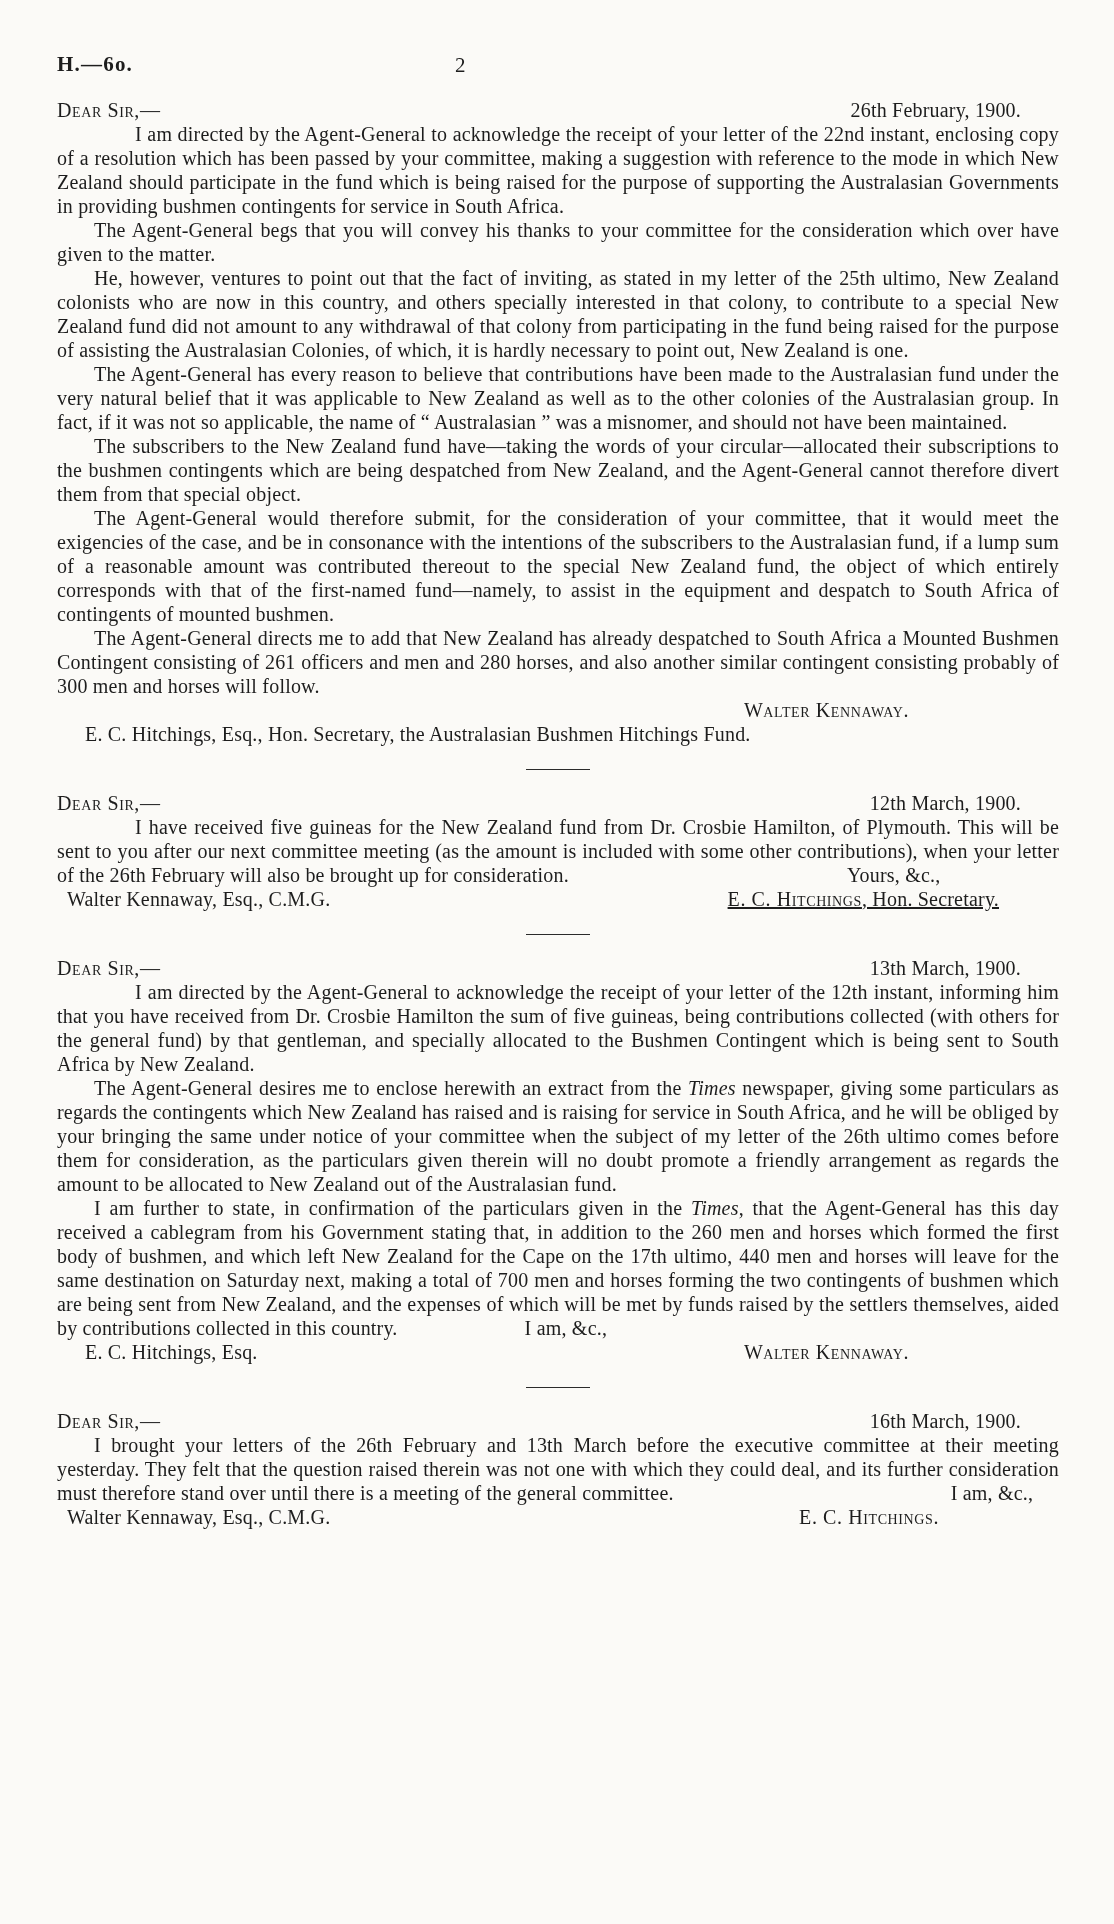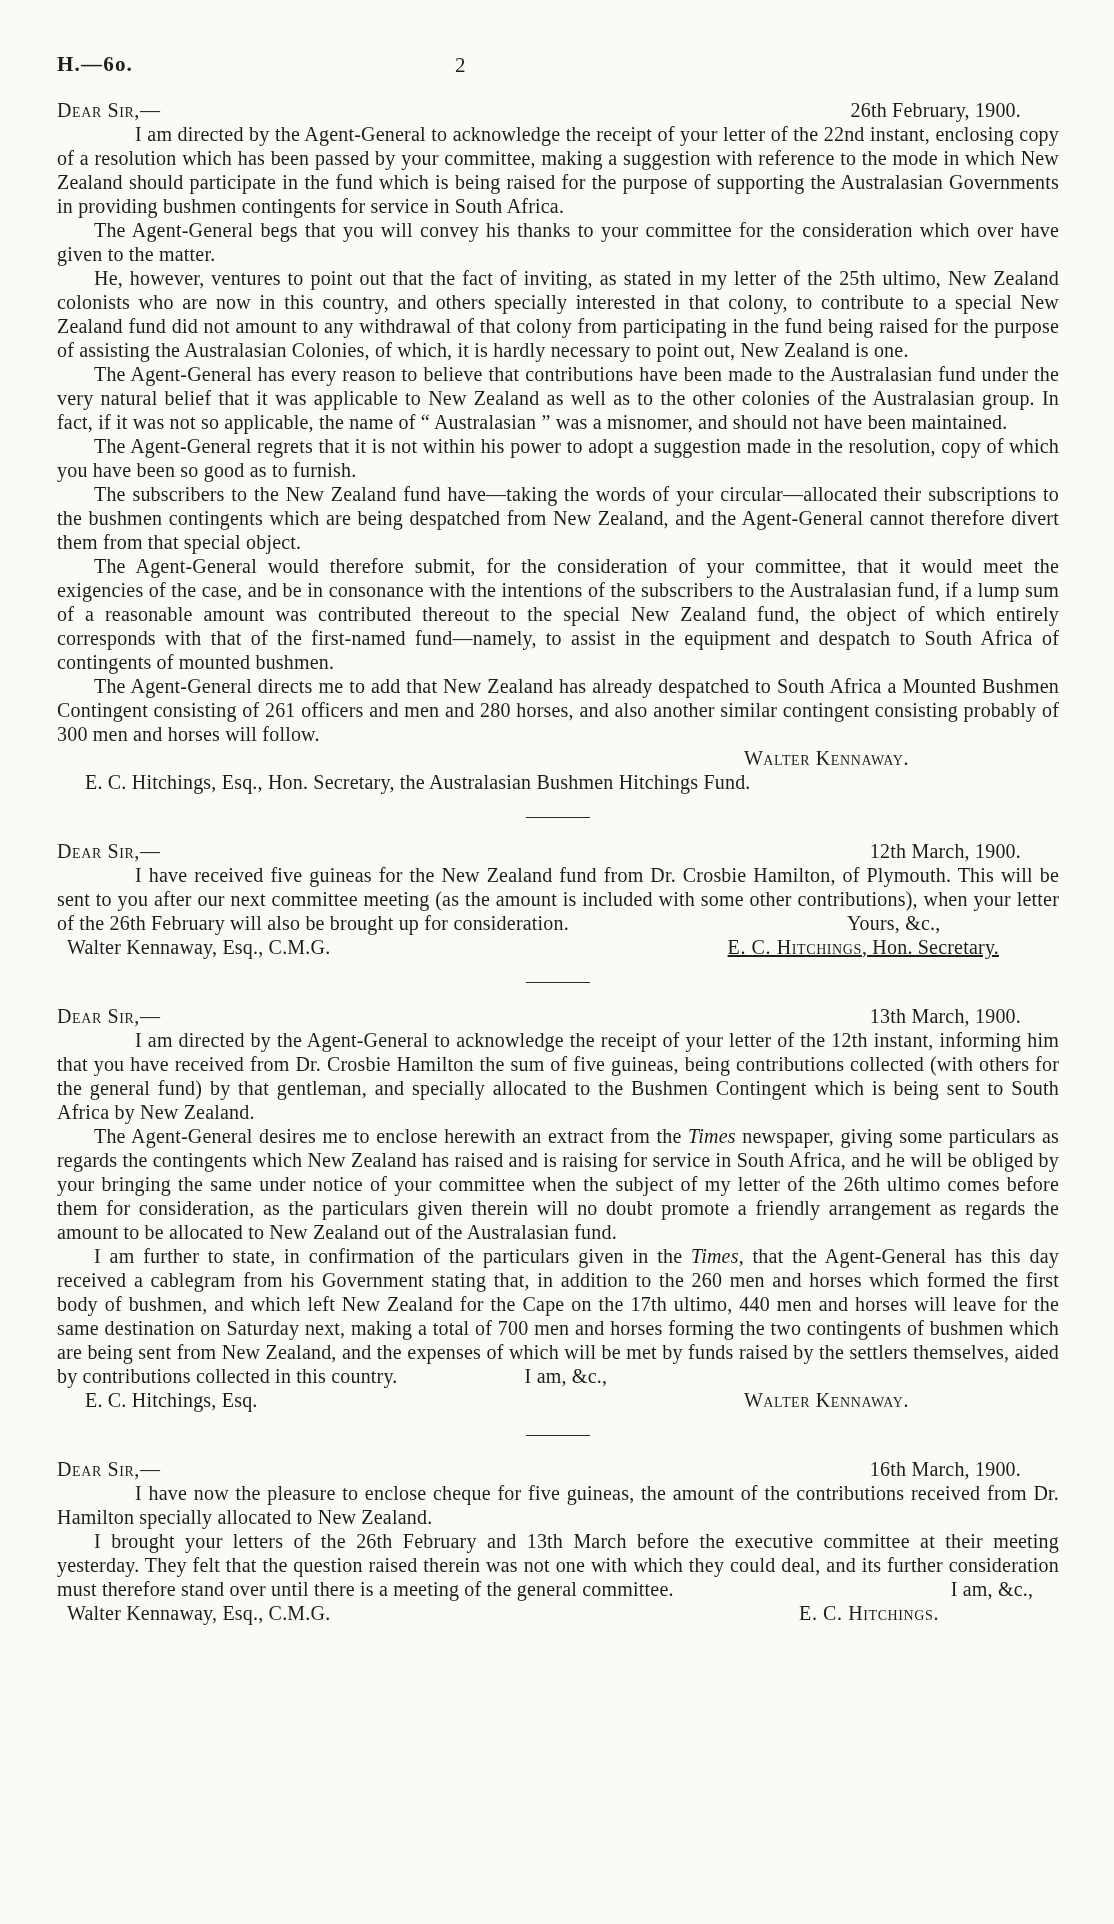--- a/index.html
+++ b/index.html
@@ -74,21 +74,20 @@
 
   <section class="letter">
     <div class="salutation-row">
       <span class="sc">Dear Sir,—</span>
       <span class="date">26th February, 1900.</span>
     </div>
     <p class="para first">I am directed by the Agent-General to acknowledge the receipt of your letter of the 22nd instant, enclosing copy of a resolution which has been passed by your committee, making a suggestion with reference to the mode in which New Zealand should participate in the fund which is being raised for the purpose of supporting the Australasian Governments in providing bushmen contingents for service in South Africa.</p>
     <p class="para">The Agent-General begs that you will convey his thanks to your committee for the consideration which over have given to the matter.</p>
     <p class="para">He, however, ventures to point out that the fact of inviting, as stated in my letter of the 25th ultimo, New Zealand colonists who are now in this country, and others specially interested in that colony, to contribute to a special New Zealand fund did not amount to any withdrawal of that colony from participating in the fund being raised for the purpose of assisting the Australasian Colonies, of which, it is hardly necessary to point out, New Zealand is one.</p>
     <p class="para">The Agent-General has every reason to believe that contributions have been made to the Australasian fund under the very natural belief that it was applicable to New Zealand as well as to the other colonies of the Australasian group.  In fact, if it was not so applicable, the name of “ Australasian ” was a misnomer, and should not have been maintained.</p>
-    <p class="para">The Agent-General regrets that it is not within his power to adopt a suggestion made in the resolution, copy of which you have been so good as to furnish.</p>
     <p class="para">The subscribers to the New Zealand fund have—taking the words of your circular—allocated their subscriptions to the bushmen contingents which are being despatched from New Zealand, and the Agent-General cannot therefore divert them from that special object.</p>
     <p class="para">The Agent-General would therefore submit, for the consideration of your committee, that it would meet the exigencies of the case, and be in consonance with the intentions of the subscribers to the Australasian fund, if a lump sum of a reasonable amount was contributed thereout to the special New Zealand fund, the object of which entirely corresponds with that of the first-named fund—namely, to assist in the equipment and despatch to South Africa of contingents of mounted bushmen.</p>
     <p class="para">The Agent-General directs me to add that New Zealand has already despatched to South Africa a Mounted Bushmen Contingent consisting of 261 officers and men and 280 horses, and also another similar contingent consisting probably of 300 men and horses will follow.</p>
     <div class="signature"><span class="sc">Walter Kennaway.</span></div>
     <div class="addressee">E. C. Hitchings, Esq., Hon. Secretary, the Australasian Bushmen Hitchings Fund.</div>
   </section>
 
   <hr class="divider">
 
   <section class="letter">
@@ -119,21 +118,20 @@
     </div>
   </section>
 
   <hr class="divider">
 
   <section class="letter">
     <div class="salutation-row">
       <span class="sc">Dear Sir,—</span>
       <span class="date">16th March, 1900.</span>
     </div>
-    <p class="para first">I have now the pleasure to enclose cheque for five guineas, the amount of the contributions received from Dr. Hamilton specially allocated to New Zealand.</p>
     <p class="para"><span>I brought your letters of the 26th February and 13th March before the executive committee at their meeting yesterday.  They felt that the question raised therein was not one with which they could deal, and its further consideration must therefore stand over until there is a meeting of the general committee.</span><span class="closing ml-240">I am, &amp;c.,</span></p>
     <div class="letter-footer">
       <span class="pl-10">Walter Kennaway, Esq., C.M.G.</span>
       <span class="pr-120 sc">E. C. Hitchings.</span>
     </div>
   </section>
 
 </div>
 
 </body></html>

